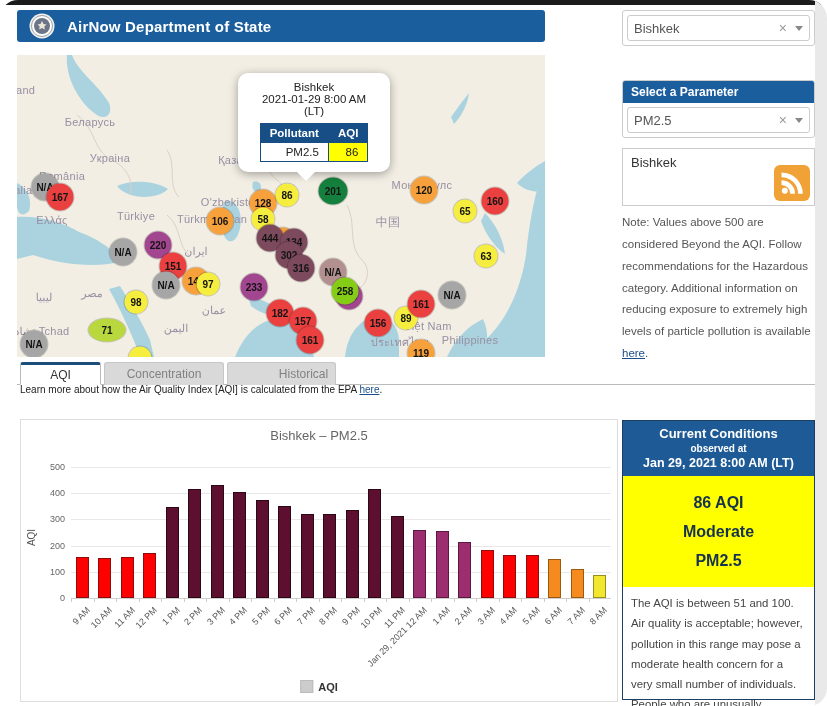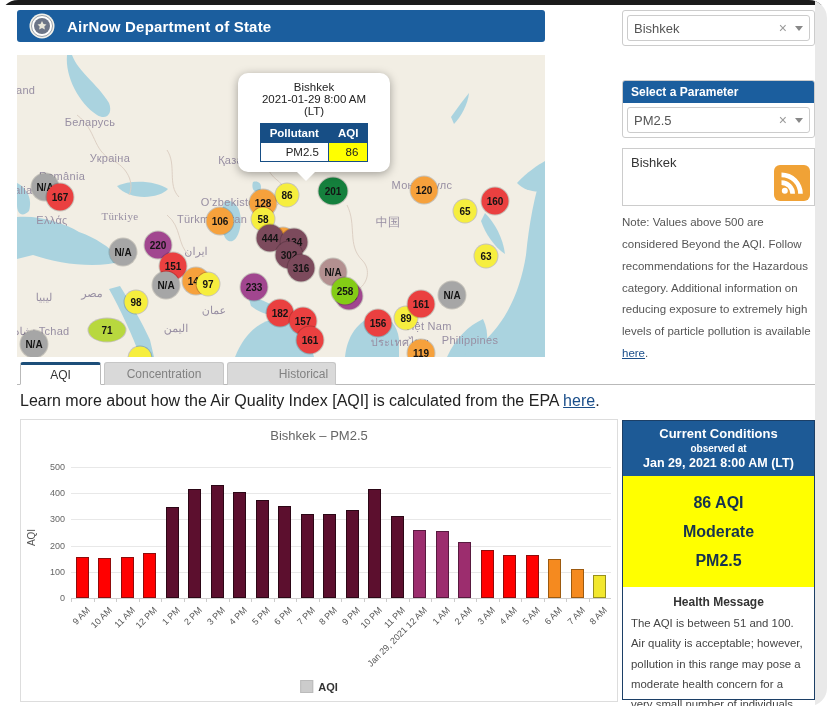--- a/index.html
+++ b/index.html
@@ -22,21 +22,21 @@
   .popup th{background:#174e85;color:#fff;font-weight:bold;padding:3px 9px;border:1px solid #174e85;font-size:11.5px;}
   .popup td{padding:3px 9px;border:1px solid #174e85;background:#fff;font-size:11.5px;}
   .popup td.aqi-cell{background:#ffff00;}
 
   
   .tabs{position:absolute;left:17px;top:362px;width:798px;height:23px;border-bottom:1px solid #b9b9b9;display:flex;gap:3px;box-sizing:border-box;padding-left:3px;}
   .tab{height:23px;box-sizing:border-box;display:flex;align-items:center;justify-content:center;font-size:12px;border-radius:3px 3px 0 0;cursor:pointer;}
   .tab.active{width:81px;background:#fff;border:1px solid #b9b9b9;border-top:3px solid #1c4e79;border-bottom:1px solid #fff;margin-bottom:-1px;color:#333;}
   .tab.inactive{background:#d9d9d9;border:1px solid #c6c6c6;border-bottom:none;color:#828282;}
   .tab.t2{width:120px;}.tab.t3{width:109px;padding-left:44px;}
-  .learnmore{position:absolute;left:20px;top:392px;font-size:16px;color:#222;}
+  .learnmore{position:absolute;left:20px;top:384px;font-size:10px;color:#222;}
   a.lnk{color:#1a4e8a;text-decoration:underline;cursor:pointer;}
 
   
   .chart-card{position:absolute;left:20px;top:419px;width:598px;height:283px;border:1px solid #ddd;box-sizing:border-box;background:#fff;}
   .chart-title{position:absolute;left:0;right:0;top:8px;text-align:center;font-size:13px;color:#666;}
   .chart-ylabel{position:absolute;left:2px;top:112px;font-size:10px;color:#555;transform:rotate(-90deg);}
   .chart-plot{position:absolute;left:50px;top:47px;width:540px;height:131px;}
   .gridline{position:absolute;left:0;right:0;height:1px;background:#e8e8e8;}
   .bar{position:absolute;bottom:0;width:13px;border:1px solid;box-sizing:border-box;}
   .xtick{position:absolute;bottom:-4px;width:1px;height:4px;background:#ccc;}
@@ -118,21 +118,21 @@
         <path d="M150,160 C165,172 160,190 172,200"></path>
       </g>
     </svg>
     <div style="position:absolute;inset:0;z-index:1;">
         <div class="map-label" style="left: -14px; top: 35px;">Deutschland</div>
         <div class="map-label" style="left: 73px; top: 67px;">Беларусь</div>
         <div class="map-label" style="left: 93px; top: 103px;">Украіна</div>
         <div class="map-label" style="left: 45px; top: 121px;">România</div>
         <div class="map-label" style="left: 3px; top: 135px;">Italia</div>
         <div class="map-label" style="left: 35px; top: 165px;">Ελλάς</div>
-        <div class="map-label" style="left: 103px; top: 161px; font-family: Liberation Serif, serif;">Türkiye</div>
+        <div class="map-label" style="left: 119px; top: 161px;">Türkiye</div>
         <div class="map-label" style="left: 228px; top: 105px;">Қазақстан</div>
         <div class="map-label" style="left: 214px; top: 147px;">O'zbekiston</div>
         <div class="map-label" style="left: 195px; top: 164px;">Türkmenistan</div>
         <div class="map-label" style="left: 179px; top: 196px;">ايران</div>
         <div class="map-label" style="left: 27px; top: 242px;">ليبيا</div>
         <div class="map-label" style="left: 75px; top: 238px;">مصر</div>
         <div class="map-label" style="left: 25px; top: 276px;">تشاد Tchad</div>
         <div class="map-label" style="left: 197px; top: 255px;">عمان</div>
         <div class="map-label" style="left: 159px; top: 273px;">اليمن</div>
         <div class="map-label" style="left: 371px; top: 167px; font-size: 12px;">中国</div>
@@ -346,17 +346,16 @@
       <div class="l1">Current Conditions</div>
       <div class="l2">observed at</div>
       <div class="l3">Jan 29, 2021 8:00 AM (LT)</div>
     </div>
     <div class="cc-yellow">
       <div>86 AQI</div>
       <div>Moderate</div>
       <div>PM2.5</div>
     </div>
     <div class="cc-health">
-      <div class="hh">Health Message</div>
       <div class="ht">The AQI is between 51 and 100. Air quality is acceptable; however, pollution in this range may pose a moderate health concern for a very small number of individuals. People who are unusually sensitive to ozone or particle pollution may experience respiratory symptoms.</div>
     </div>
   </div>
 </div>
 
 </body></html>

